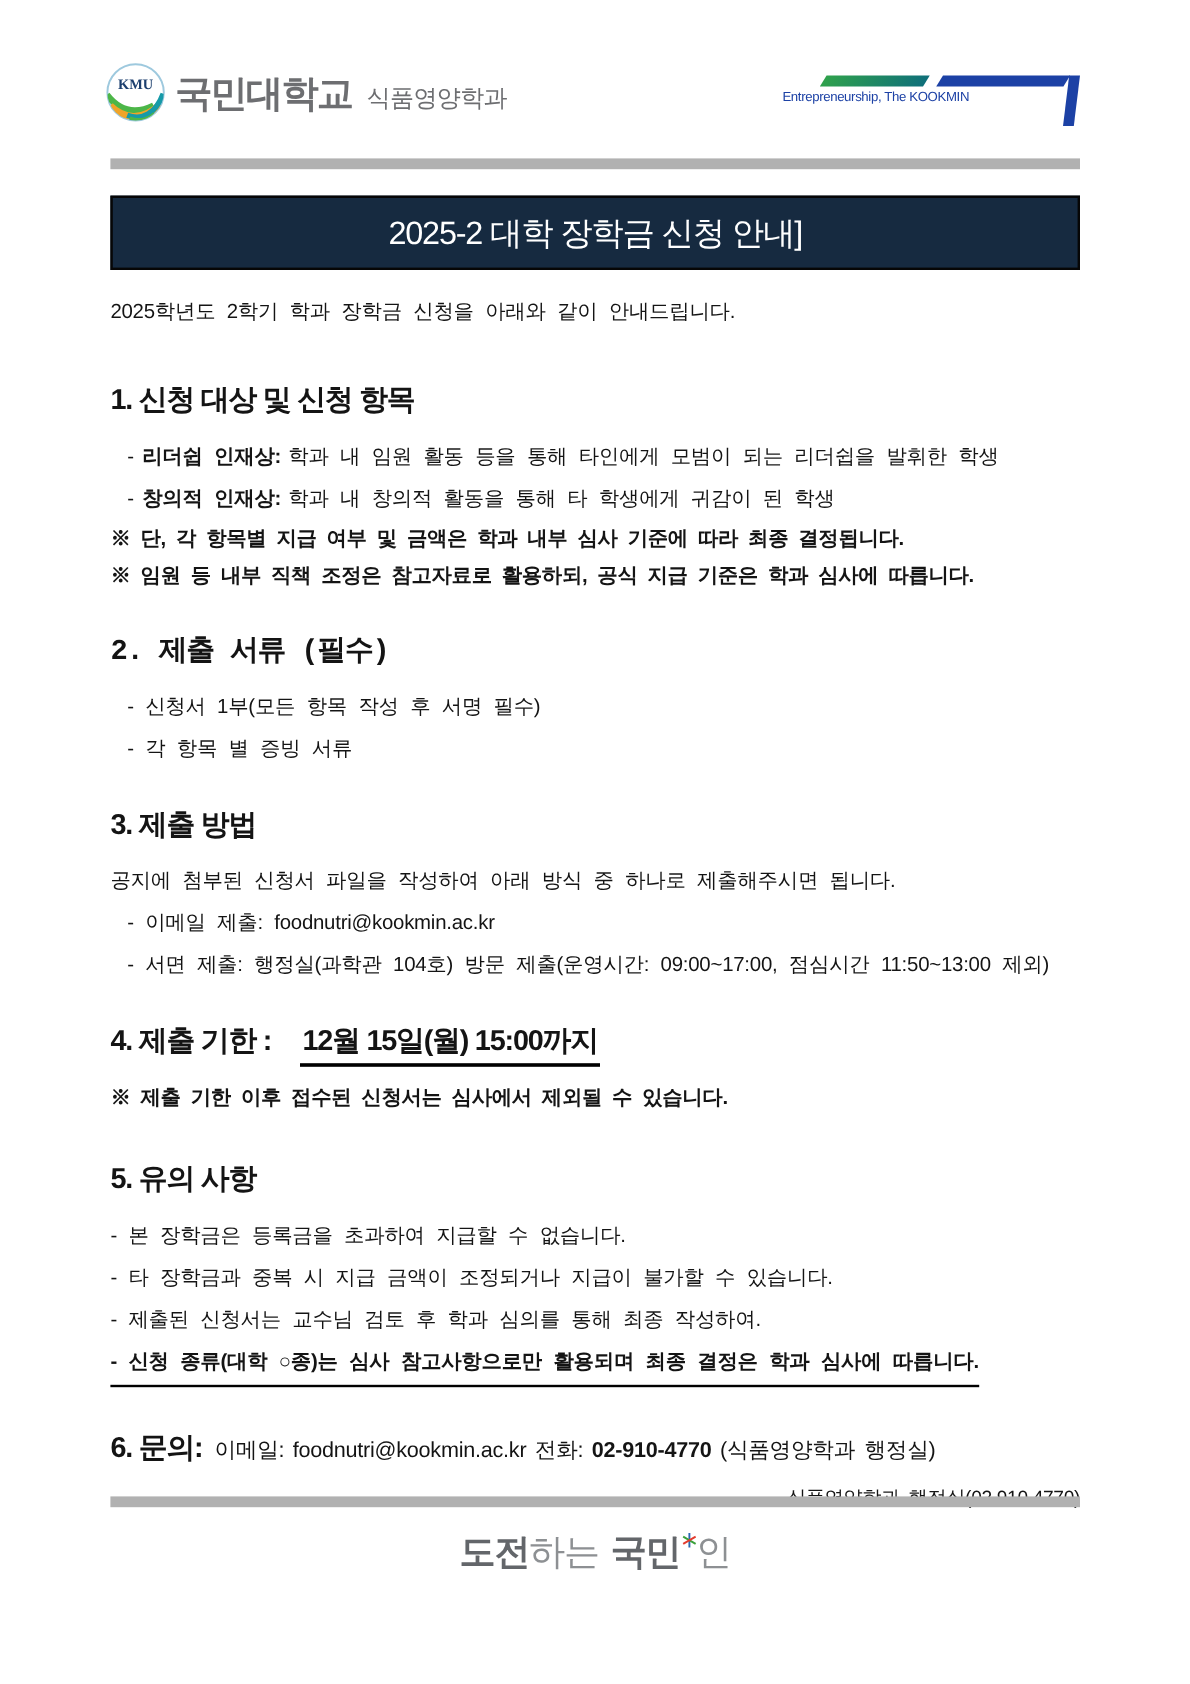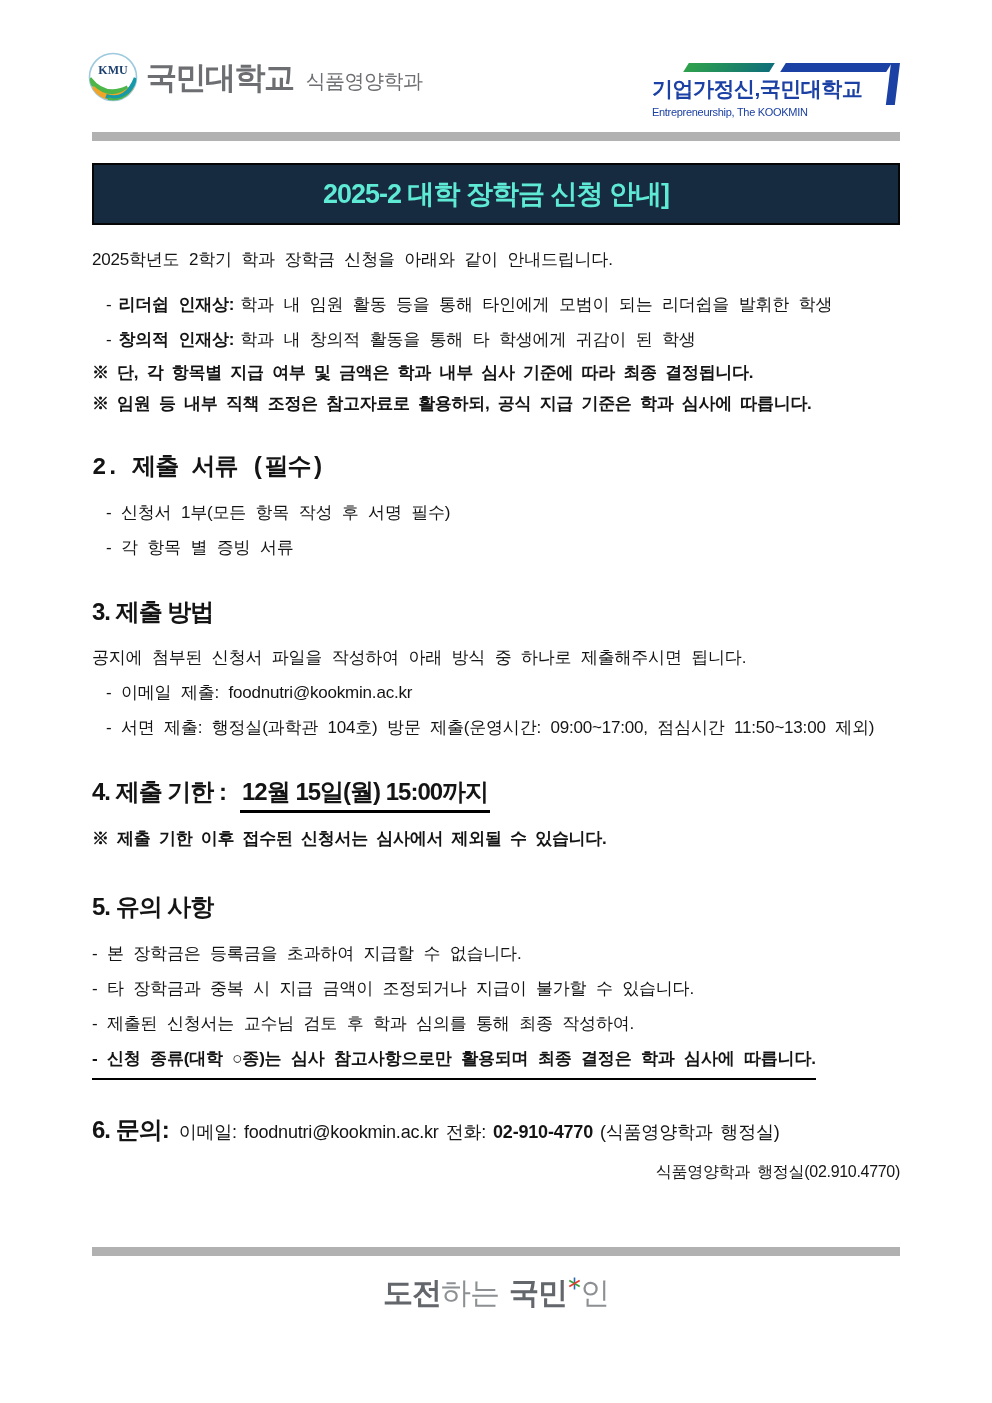--- a/index.html
+++ b/index.html
@@ -25,21 +25,21 @@
             background:#1c41a5;transform:skewX(-32deg);}
   .ent-corner{position:absolute;right:0;top:11px;width:9px;height:42px;
               background:#1c41a5;transform:skewX(-7deg);transform-origin:top right;}
   .ent-kr{font-size:21px;font-weight:bold;color:#1c41a5;letter-spacing:-0.5px;white-space:nowrap;}
   .ent-en{font-size:11px;font-weight:normal;color:#1c41a5;letter-spacing:-0.3px;margin-top:3px;white-space:nowrap;}
 
   
   .divider{margin:14px 92px 0;height:9px;background:#b1b1b1;}
   .banner{margin:22px 92px 0;height:58px;background:#162a40;border:2px solid #060606;
           display:flex;align-items:center;justify-content:center;}
-  .banner-title{color:#5eead4;font-size:27px;font-weight:bold;letter-spacing:-1px;}
+  .banner-title{color:#ffffff;font-size:27px;font-weight:normal;letter-spacing:-1px;}
 
   
   .intro{margin-top:22px;font-size:17px;line-height:26px;word-spacing:5px;letter-spacing:-0.2px;}
   .sec-heading{font-size:24px;font-weight:bold;letter-spacing:-1px;line-height:30px;}
   .line{font-size:17px;line-height:35px;word-spacing:5px;letter-spacing:-0.2px;white-space:nowrap;}
   .note-line{font-size:17px;line-height:31px;word-spacing:4px;letter-spacing:-0.3px;white-space:nowrap;font-weight:bold;}
   .indent{padding-left:14px;}
   .b{font-weight:bold;}
   .dash{margin-right:7px;}
   .lbl{margin-right:6px;}
@@ -48,21 +48,21 @@
   .mt-sec2{margin-top:34px;font-family:Liberation Mono, monospace;}
   .mt-sec3{margin-top:32px;}
   .mt-sec4{margin-top:32px;}
   .mt-sec5{margin-top:38px;}
   .mt-sec6{margin-top:34px;}
   .mt-body{margin-top:14px;}
   .mt-body-sm{margin-top:12px;}
   .mt-para{margin-top:13px;}
   .mt-note{margin-top:10px;}
 
-  .deadline{display:inline-block;border-bottom:3px solid #000;padding:0 2px 3px 2px;margin-left:14px;}
+  .deadline{display:inline-block;border-bottom:3px solid #000;padding:0 2px 3px 2px;margin-left:24px;}
   .emphasis{display:inline-block;font-weight:bold;border-bottom:2.5px solid #000;padding-bottom:2px;}
 
   .sec6-line{white-space:nowrap;}
   .sec6-heading{font-size:24px;font-weight:bold;letter-spacing:-1px;margin-right:10px;}
   .sec6-text{font-size:18px;word-spacing:3px;letter-spacing:-0.2px;}
   .sec6-text .part{margin-right:7px;}
   .right-note{margin-top:16px;text-align:right;font-size:16px;letter-spacing:-0.3px;word-spacing:3px;}
 
   
   .footer{position:absolute;left:0;top:1247px;width:992px;}
@@ -99,34 +99,34 @@
       <span class="kmu-university">국민대학교</span>
       <span class="kmu-dept">식품영양학과</span>
     </div>
 
     <div class="ent-logo">
       <div class="ent-deco">
         <div class="ent-seg1"></div>
         <div class="ent-seg2"></div>
       </div>
       <div class="ent-corner"></div>
-      <div class="ent-kr">기업가정신,국민대학교</div>
       <div class="ent-en">Entrepreneurship, The KOOKMIN</div>
     </div>
   </div>
 
   <div class="divider"></div>
 
   <div class="banner">
     <span class="banner-title">2025-2 대학 장학금 신청 안내]</span>
   </div>
 
   <div class="content">
     <div class="intro">2025학년도 2학기 학과 장학금 신청을 아래와 같이 안내드립니다.</div>
 
+    <div class="sec-heading mt-sec1">1. 신청 대상 및 신청 항목</div>
     <div class="mt-body">
       <div class="line indent">
         <span class="dash">-</span><span class="b lbl">리더쉽 인재상:</span><span>학과 내 임원 활동 등을 통해 타인에게 모범이 되는 리더쉽을 발휘한 학생</span>
       </div>
       <div class="line indent">
         <span class="dash">-</span><span class="b lbl">창의적 인재상:</span><span>학과 내 창의적 활동을 통해 타 학생에게 귀감이 된 학생</span>
       </div>
       <div class="note-line">※ 단, 각 항목별 지급 여부 및 금액은 학과 내부 심사 기준에 따라 최종 결정됩니다.</div>
       <div class="note-line">※ 임원 등 내부 직책 조정은 참고자료로 활용하되, 공식 지급 기준은 학과 심사에 따릅니다.</div>
     </div>

